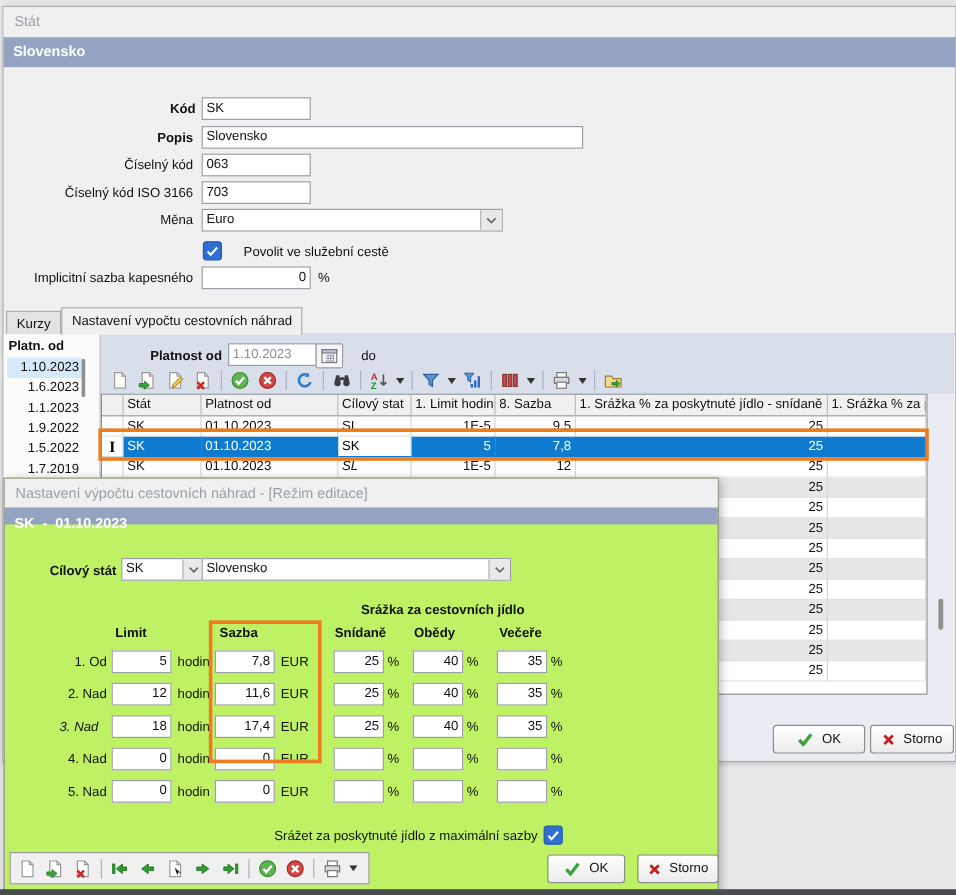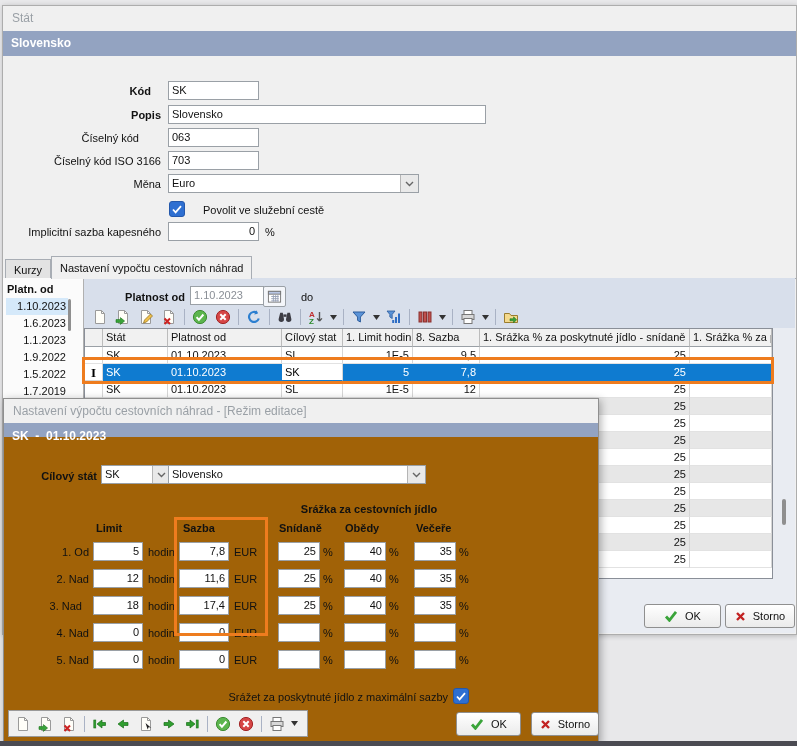--- a/index.html
+++ b/index.html
@@ -70,41 +70,41 @@
 
   
   .anno{position:absolute;border:3px solid var(--orange);pointer-events:none}
 
   
   .btn{position:absolute;display:flex;align-items:center;justify-content:center;gap:7px;
        background:linear-gradient(#ffffff,#ebebeb);border:1px solid #8f8f8f;border-radius:3px;
        font-size:11px;height:22px}
 
   
-  #dlg{position:absolute;left:3px;top:398px;width:594px;height:344px;background:#a16207;
+  #dlg{position:absolute;left:3px;top:398px;width:594px;height:344px;background:#bef264;
        border:1px solid #8f8f8f;box-shadow:2px 2px 8px rgba(0,0,0,.3);z-index:100}
   #dtools{position:absolute;left:4px;top:311px;width:300px;height:27px;border:1px solid #9a9a9a;
           display:flex;align-items:center;gap:1px;padding:0 3px;background:#f0f0f0;box-sizing:border-box}
 
   #darkstrip{position:absolute;left:0;right:0;bottom:0;height:5px;background:#4b4b52;z-index:150}
 </style>
 </head>
 <body>
 
 <div id="win">
   <div class="titlebar">Stát</div>
   <div class="hdrbar" style="top:25px">Slovensko</div>
 
-  <div class="lbl r b" style="left:0;top:77px;width:148px">Kód</div>
+  <div class="lbl r b" style="left:0;top:77px;width:160px">Kód</div>
   <div class="input" style="left:165px;top:75px;width:83px">SK</div>
 
   <div class="lbl r b" style="left:0;top:101px;width:158px">Popis</div>
   <div class="input" style="left:165px;top:99px;width:310px">Slovensko</div>
 
-  <div class="lbl r" style="left:0;top:124px;width:136px">Číselný kód</div>
+  <div class="lbl r" style="left:0;top:124px;width:158px">Číselný kód</div>
   <div class="input" style="left:165px;top:122px;width:83px">063</div>
 
   <div class="lbl r" style="left:0;top:147px;width:158px">Číselný kód ISO 3166</div>
   <div class="input" style="left:165px;top:145px;width:83px">703</div>
 
   <div class="lbl r" style="left:0;top:170px;width:158px;">Měna</div>
   <div class="input combo" style="left:165px;top:168px;width:243px">
     <span>Euro</span>
     <span class="ddb">
         <svg width="9" height="6">
@@ -345,21 +345,21 @@
         <div class="tcell editcell" style="width: 61px; flex-shrink: 0;">SK</div>
         <div class="tcell r" style="width: 70px; flex-shrink: 0;">5</div>
         <div class="tcell r" style="width: 67px; flex-shrink: 0;">7,8</div>
         <div class="tcell r" style="width: 210px; flex-shrink: 0;">25</div>
         <div class="tcell" style="width: auto; flex: 1 0 0%;"></div>
       </div>
       <div class="trow">
         <div class="tcell gut" style="width: 18px; flex-shrink: 0;"></div>
         <div class="tcell" style="width: 65px; flex-shrink: 0;">SK</div>
         <div class="tcell" style="width: 114px; flex-shrink: 0;">01.10.2023</div>
-        <div class="tcell" style="width: 61px; flex-shrink: 0;">SL</div>
+        <div class="tcell" style="width: 61px; flex-shrink: 0; font-style: italic;">SL</div>
         <div class="tcell r" style="width: 70px; flex-shrink: 0;">1E-5</div>
         <div class="tcell r" style="width: 67px; flex-shrink: 0;">12</div>
         <div class="tcell r" style="width: 210px; flex-shrink: 0;">25</div>
         <div class="tcell" style="width: auto; flex: 1 0 0%;"></div>
       </div>
       <div class="trow stripe">
         <div class="tcell gut" style="width: 18px; flex-shrink: 0;"></div>
         <div class="tcell" style="width: 65px; flex-shrink: 0;"></div>
         <div class="tcell" style="width: 114px; flex-shrink: 0;"></div>
         <div class="tcell" style="width: 61px; flex-shrink: 0;"></div>
@@ -526,21 +526,21 @@
       <div class="input num" style="left: 89px; top: 170px; width: 42px;">12</div>
       <div class="lbl" style="left: 144px; top: 172px;">hodin</div>
       <div class="input num" style="left: 175px; top: 170px; width: 42px;">11,6</div>
       <div class="lbl" style="left: 230px; top: 172px;">EUR</div>
       <div class="input num" style="left: 274px; top: 170px; width: 34px;">25</div>
       <div class="lbl" style="left: 319px; top: 172px;">%</div>
       <div class="input num" style="left: 340px; top: 170px; width: 34px;">40</div>
       <div class="lbl" style="left: 385px; top: 172px;">%</div>
       <div class="input num" style="left: 410px; top: 170px; width: 34px;">35</div>
       <div class="lbl" style="left: 455px; top: 172px;">%</div>
-      <div class="lbl r" style="left: 13px; top: 199px; width: 65px;">3. Nad</div>
+      <div class="lbl r" style="left: 13px; top: 199px; width: 65px; font-style: italic;">3. Nad</div>
       <div class="input num" style="left: 89px; top: 197px; width: 42px;">18</div>
       <div class="lbl" style="left: 144px; top: 199px;">hodin</div>
       <div class="input num" style="left: 175px; top: 197px; width: 42px;">17,4</div>
       <div class="lbl" style="left: 230px; top: 199px;">EUR</div>
       <div class="input num" style="left: 274px; top: 197px; width: 34px;">25</div>
       <div class="lbl" style="left: 319px; top: 199px;">%</div>
       <div class="input num" style="left: 340px; top: 197px; width: 34px;">40</div>
       <div class="lbl" style="left: 385px; top: 199px;">%</div>
       <div class="input num" style="left: 410px; top: 197px; width: 34px;">35</div>
       <div class="lbl" style="left: 455px; top: 199px;">%</div>

